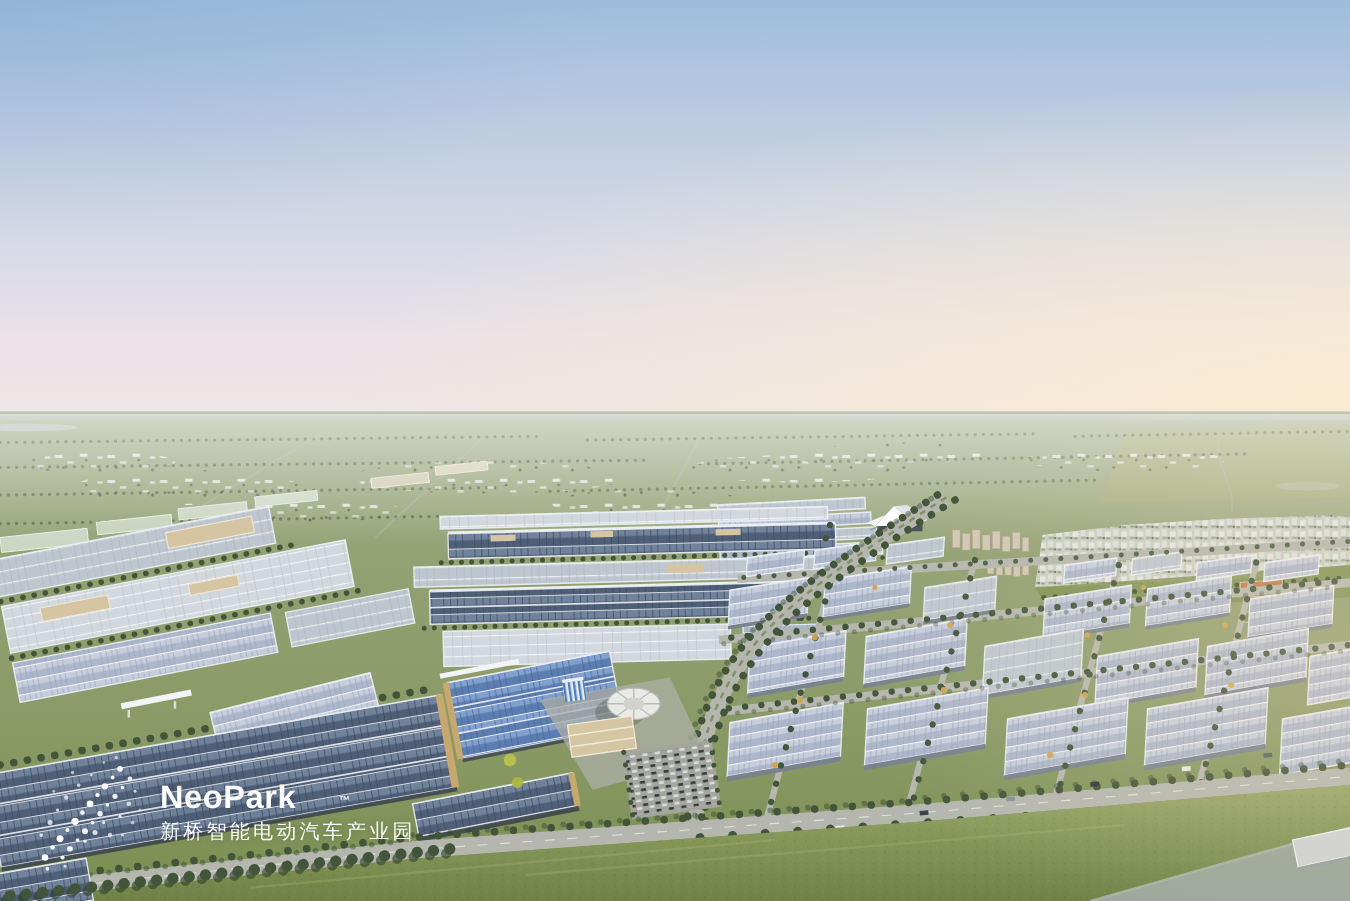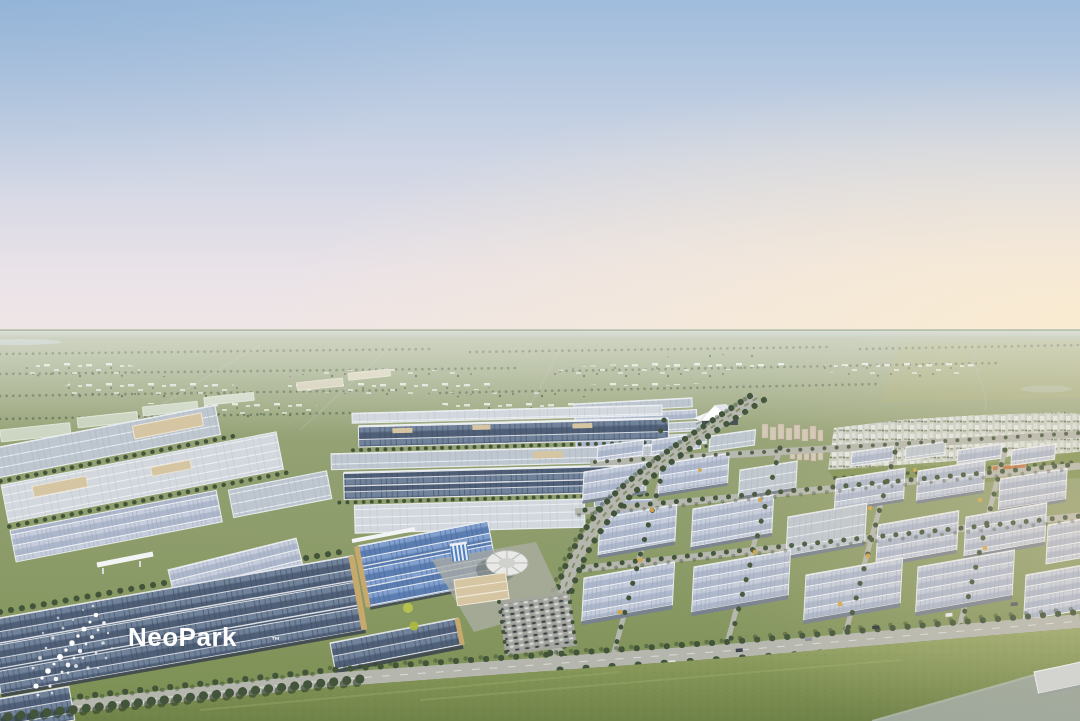--- a/index.html
+++ b/index.html
@@ -551,15 +551,16 @@
       <circle cx="55" cy="12" r="1" opacity=".6"></circle>
           <circle cx="84" cy="50" r="1" opacity=".55"></circle>
       <circle cx="10" cy="97" r="1.6" opacity=".8"></circle>
           <circle cx="24" cy="95" r="1.2" opacity=".7"></circle>
     </g>
   </svg>
   <div class="logo-text">
     <div class="brand-row">
       <span>NeoPark</span><span class="tm">™</span>
     </div>
+    <div class="subtitle">新桥智能电动汽车产业园</div>
   </div>
 </div>
 </div>
 
 </body></html>

